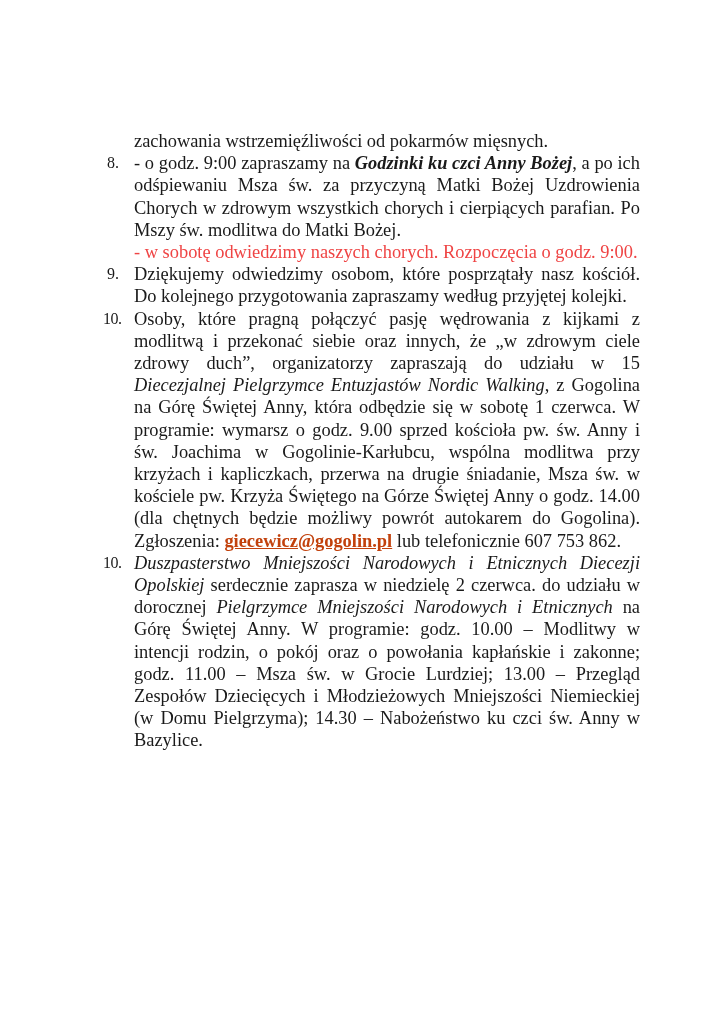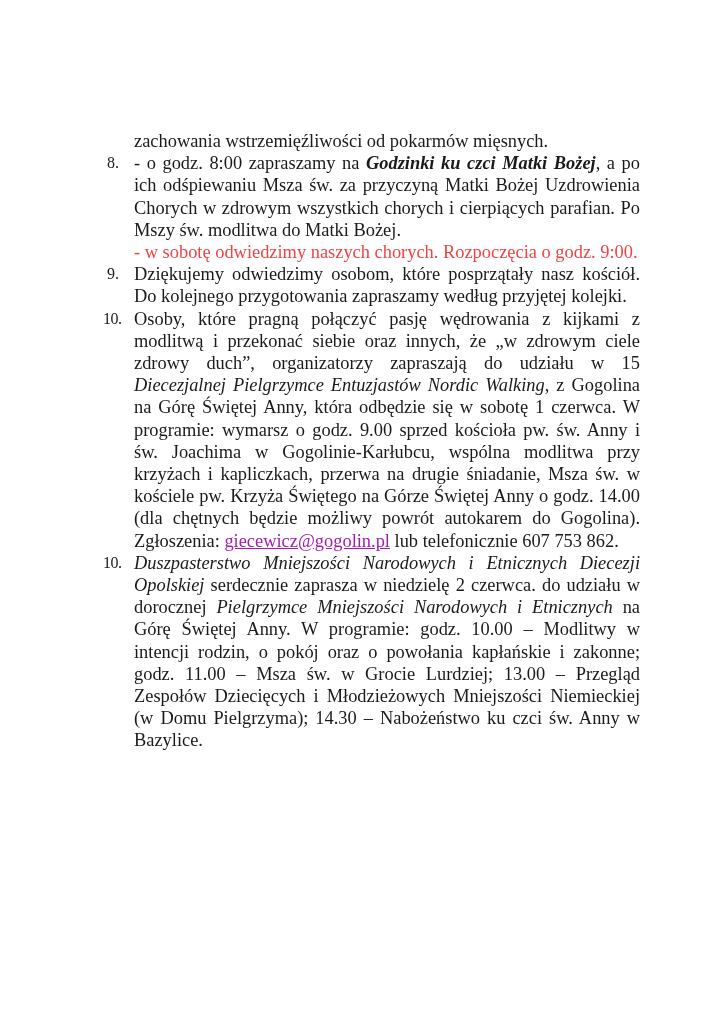--- a/index.html
+++ b/index.html
@@ -11,34 +11,34 @@
     position: absolute; left: 130px; top: 86px; width: 506px;
     font-family: "Liberation Serif", serif; font-size: 18.4px; line-height: 22.2px;
     color: #1a1a1a; text-align: justify;
   }
   .para { margin: 0; position: relative; }
   .num { position: absolute; left: -27px; top: 0; font-size: 16px; }
   .num.wide { left: -31px; letter-spacing: -0.5px; font-family: Liberation Serif, serif; }
   .gray { color: #ef4444; }
   .bi { font-weight: bold; font-style: italic; }
   .it { font-style: italic; }
-  a.link { color: #a21caf; text-decoration: underline; }
+  a.link { color: #c2410c; text-decoration: underline; font-weight: bold; }
 </style>
 </head>
 <body>
 
 <div class="page">
   <div class="content">
 
     <p class="para">zachowania wstrzemięźliwości od pokarmów mięsnych.</p>
 
     <div class="para">
       <span class="num">8.</span>
       <p class="para">
-        <span>- o godz. 8:00 zapraszamy na </span><span class="bi">Godzinki ku czci Matki Bożej</span><span>, a po ich odśpiewaniu Msza św. za przyczyną Matki Bożej Uzdrowienia Chorych w zdrowym wszystkich chorych i cierpiących parafian. Po Mszy św. modlitwa do Matki Bożej.</span>
+        <span>- o godz. 9:00 zapraszamy na </span><span class="bi">Godzinki ku czci Anny Bożej</span><span>, a po ich odśpiewaniu Msza św. za przyczyną Matki Bożej Uzdrowienia Chorych w zdrowym wszystkich chorych i cierpiących parafian. Po Mszy św. modlitwa do Matki Bożej.</span>
       </p>
       <p class="para gray">- w sobotę odwiedzimy naszych chorych. Rozpoczęcia o godz. 9:00.</p>
     </div>
 
     <div class="para">
       <span class="num">9.</span>
       <p class="para">Dziękujemy odwiedzimy osobom, które posprzątały nasz kościół. Do kolejnego przygotowania zapraszamy według przyjętej kolejki.</p>
     </div>
 
     <div class="para">

